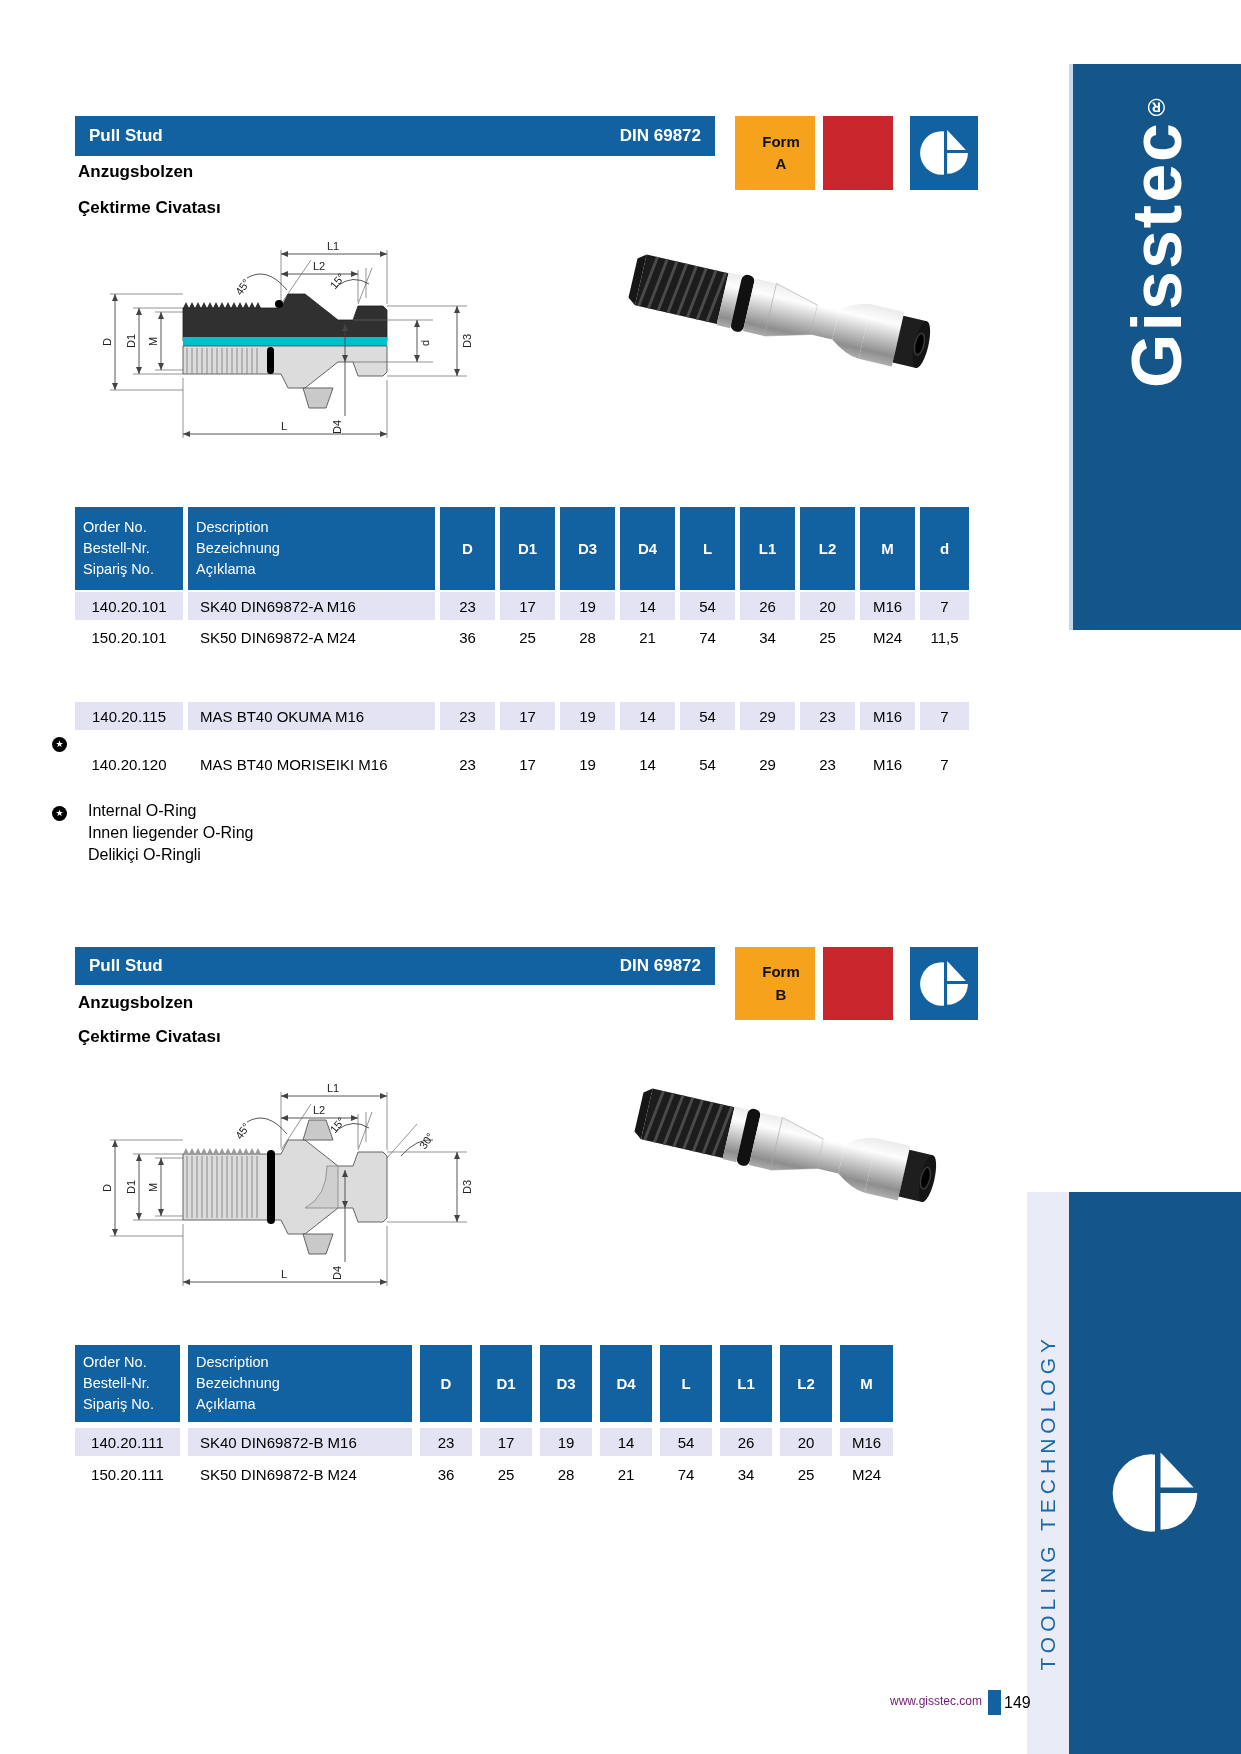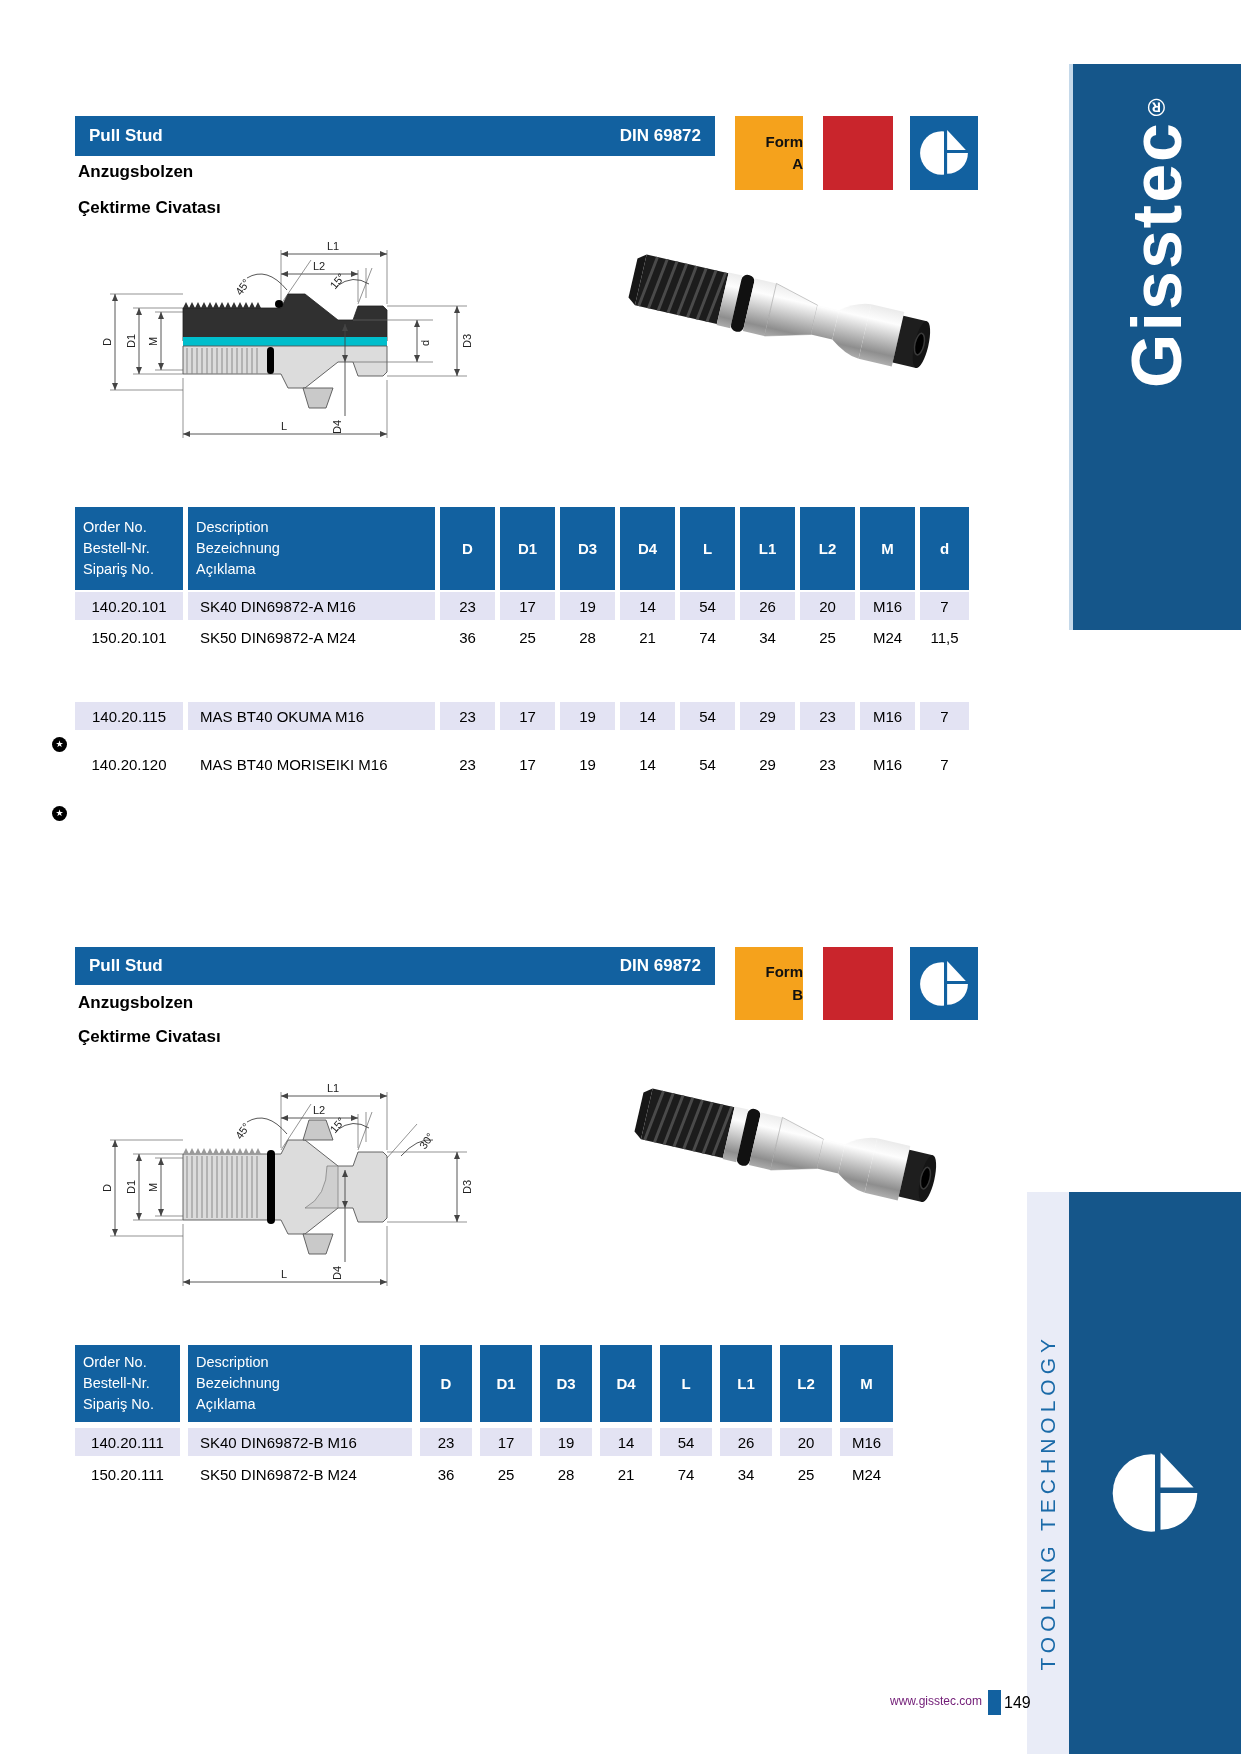--- a/index.html
+++ b/index.html
@@ -2,22 +2,22 @@
 <html><head>
 <meta charset="utf-8">
 <style>
   html,body{margin:0;padding:0;background:#fff;}
   #page{position:relative;width:1241px;height:1754px;background:#fff;overflow:hidden;
         font-family:"Liberation Sans", sans-serif;color:#000;}
   .abs{position:absolute;}
   
   .bar{background:#1261A0;color:#fff;display:flex;align-items:center;justify-content:space-between;
        padding:15px 14px;box-sizing:border-box;font-weight:bold;font-size:17px;}
-  .formbox{background:#F5A21C;color:#111;display:flex;flex-direction:column;align-items:flex-end;
-           justify-content:center;font-size:15px;font-weight:bold;line-height:1.5;}
+  .formbox{background:#F5A21C;color:#111;display:flex;flex-direction:column;align-items:center;
+           justify-content:center;font-size:15px;font-weight:bold;line-height:1.5;padding-left:12px;}
   .redbox{background:#C9252C;}
   .logobox{background:#1261A0;display:flex;align-items:center;justify-content:center;}
   .subtitle{font-weight:bold;font-size:17px;}
   
   .tbl-head,.tbl-row{display:grid;column-gap:5px;}
   .tblA .tbl-head,.tblA .tbl-row{grid-template-columns:108px 247px repeat(8,55px) 49px;}
   .tblB .tbl-head,.tblB .tbl-row{grid-template-columns:105px 224px repeat(7,52px) 53px;column-gap:8px;}
   .hcell{background:#1261A0;color:#fff;font-size:14.5px;display:flex;flex-direction:column;
          justify-content:center;padding:12px 8px;box-sizing:border-box;line-height:1.45;}
   .hcell.dim{align-items:center;padding:0;font-weight:bold;font-size:15px;}
@@ -272,20 +272,25 @@
       <div class="cell">54</div>
       <div class="cell">29</div>
       <div class="cell">23</div>
       <div class="cell">M16</div>
       <div class="cell">7</div>
     </div>
   </div>
   <div class="abs star-bullet" style="left:52px;top:737px;">★</div>
 
   <div class="abs star-bullet" style="left:52px;top:806px;">★</div>
+  <div class="abs" style="left:88px;top:800px;">
+    <div class="note-line">Internal O-Ring</div>
+    <div class="note-line">Innen liegender O-Ring</div>
+    <div class="note-line">Delikiçi O-Ringli</div>
+  </div>
 
   <div class="abs bar" style="left:75px;top:947px;width:640px;height:38px;">
     <span>Pull Stud</span>
     <span>DIN 69872</span>
   </div>
   <div class="abs formbox" style="left:735px;top:947px;width:68px;height:73px;">
     <span>Form</span>
     <span>B</span>
   </div>
   <div class="abs redbox" style="left:823px;top:947px;width:70px;height:73px;"></div>

